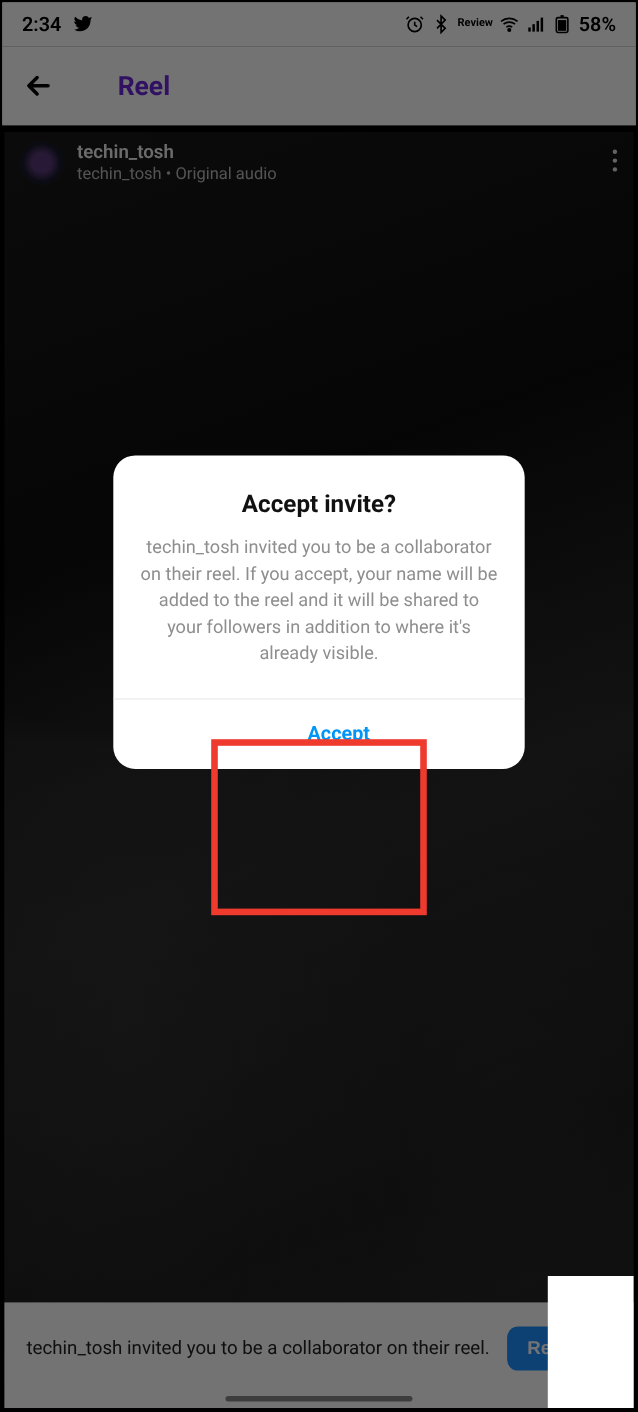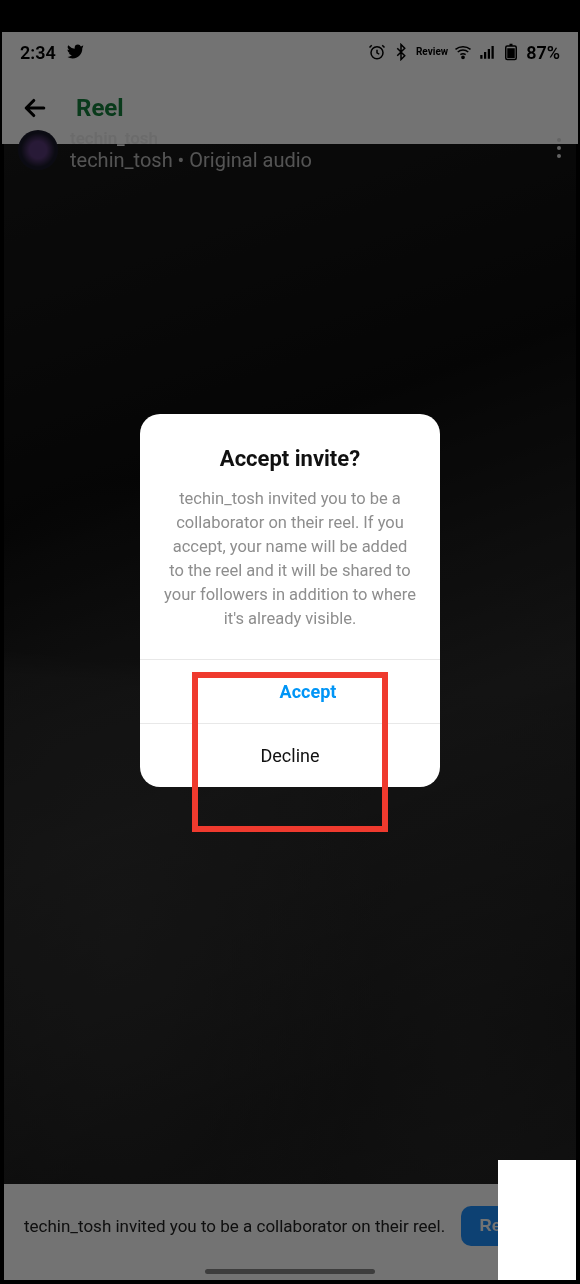--- a/index.html
+++ b/index.html
@@ -28,42 +28,42 @@
     background: #fff;
     display: flex;
     align-items: center;
     justify-content: space-between;
     padding: 0 18px;
     font-size: 18px;
     font-weight: 600;
     position: relative;
     z-index: 1;
     color: #000;
-    margin-top: 30px;
   }
   .status-left { display: flex; align-items: center; gap: 10px; }
   .status-right { display: flex; align-items: center; gap: 6px; }
   .status-icon { width: 18px; height: 18px; display: inline-flex; align-items: center; justify-content: center; }
   .status-icon svg { width: 100%; height: 100%; }
 
   
   .header {
     height: 72px;
     background: #fff;
     display: flex;
     align-items: center;
     padding: 0 18px;
     gap: 26px;
     position: relative;
     z-index: 1;
   }
   .header .title {
     font-size: 24px;
     font-weight: 700;
-    color: #15803d;
+    color: #6d28d9;
+    margin-left: 31px;
   }
   .back-arrow { width: 30px; height: 30px; }
 
   
   .reel-area {
     position: absolute;
     top: 118px;
     left: 2px; right: 2px; bottom: 2px;
     background: linear-gradient(160deg, #1a1a1a 0%, #0d0d0d 30%, #2a2a2a 55%, #0a0a0a 80%, #1e1e1e 100%);
     z-index: 0;
@@ -89,21 +89,21 @@
     z-index: 2;
     color: #fff;
   }
   .avatar {
     width: 40px; height: 40px;
     border-radius: 50%;
     background: radial-gradient(circle at 50% 50%, #5a3a7a 30%, #1a1a2a 60%);
     margin-right: 12px;
   }
   .reel-user .username { font-size: 17px; font-weight: 600; color: #eee; }
-  .reel-user .audio { font-size: 20px; color: #bbb; }
+  .reel-user .audio { font-size: 15px; color: #bbb; }
   .more-dots { margin-left: auto; }
   .more-dots svg { width: 6px; height: 24px; fill: #ddd; }
 
   
   .bottom-bar {
     position: absolute;
     left: 2px; right: 2px; bottom: 2px;
     height: 96px;
     background: #fff;
     display: flex;
@@ -139,21 +139,21 @@
     border-radius: 3px;
     z-index: 3;
   }
 
   
   .modal {
     position: absolute;
     top: 412px;
     left: 50%;
     transform: translateX(-50%);
-    width: 300px;
+    width: 374px;
     background: #fff;
     border-radius: 20px;
     z-index: 20;
     overflow: hidden;
   }
   .modal-body {
     padding: 32px 24px 28px 24px;
     text-align: center;
   }
   .modal-title {
@@ -229,21 +229,21 @@
           <rect x="18" y="4" width="3" height="17"></rect>
         </svg>
     </span>
     <span class="status-icon">
       <svg viewBox="0 0 24 24">
           <rect x="5" y="4" width="14" height="18" rx="2" fill="none" stroke="#000" stroke-width="2"></rect>
           <rect x="7" y="7" width="10" height="13" fill="#000"></rect>
           <rect x="10" y="1" width="4" height="3" fill="#000"></rect>
         </svg>
     </span>
-    <span>87%</span>
+    <span>58%</span>
   </div>
 </div>
 
 <div class="header">
   <span class="back-arrow">
     <svg viewBox="0 0 24 24" fill="none" stroke="#000" stroke-width="2.5" stroke-linecap="round" stroke-linejoin="round">
         <path d="M19 12H5M11 18l-6-6 6-6"></path>
       </svg>
   </span>
   <span class="title">Reel</span>
@@ -274,16 +274,15 @@
 </div>
 <div class="nav-pill"></div>
 <div class="white-square"></div>
 
 <div class="modal">
   <div class="modal-body">
     <div class="modal-title">Accept invite?</div>
     <div class="modal-desc">techin_tosh invited you to be a collaborator on their reel. If you accept, your name will be added to the reel and it will be shared to your followers in addition to where it's already visible.</div>
   </div>
   <div class="modal-btn accept">Accept</div>
-  <div class="modal-btn">Decline</div>
 </div>
 
 <div class="highlight"></div>
 
 </body></html>

